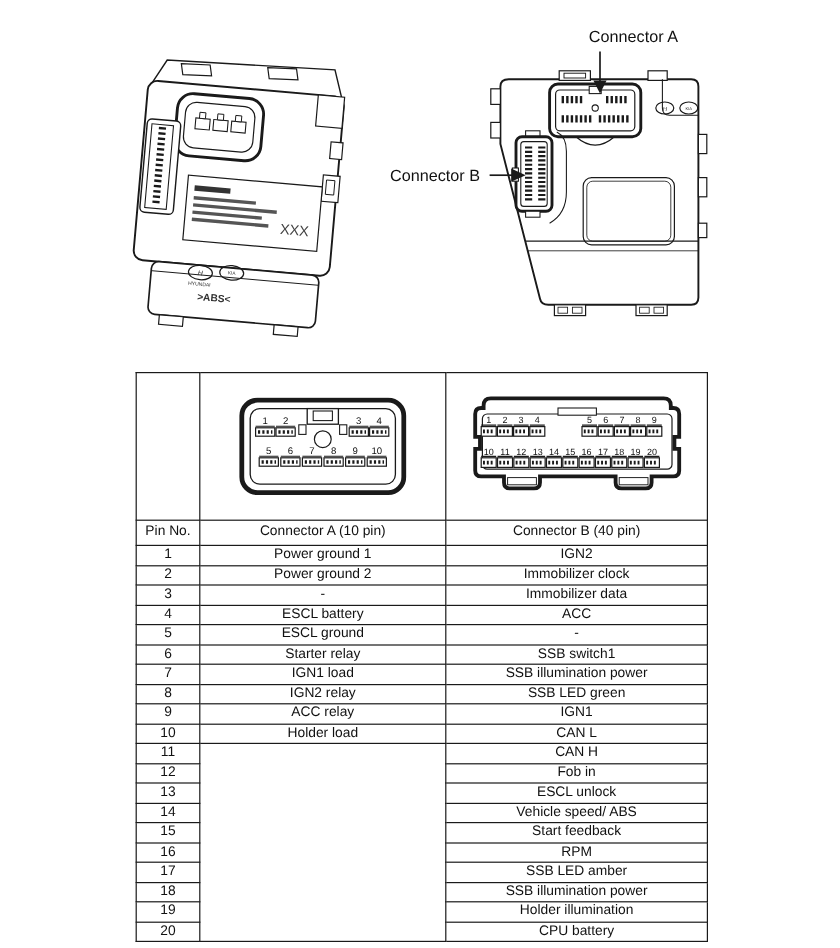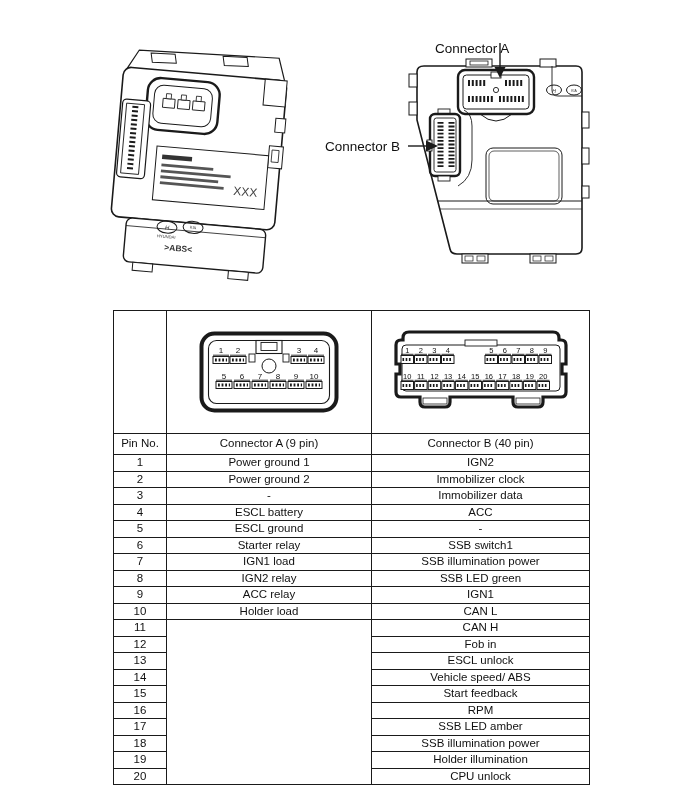--- a/index.html
+++ b/index.html
@@ -127,21 +127,21 @@
     <line class="ln" x1="39.8" y1="161" x2="182" y2="161" stroke-width="0.7"></line>
 
     <rect class="fw" x="62" y="206" width="26" height="9" stroke-width="1"></rect>
     <rect class="ln" x="65" y="208" width="8" height="5" stroke-width="0.7"></rect>
     <rect class="ln" x="77" y="208" width="8" height="5" stroke-width="0.7"></rect>
     <rect class="fw" x="130" y="206" width="26" height="9" stroke-width="1"></rect>
     <rect class="ln" x="133" y="208" width="8" height="5" stroke-width="0.7"></rect>
     <rect class="ln" x="145" y="208" width="8" height="5" stroke-width="0.7"></rect>
   </svg>
 
-  <div class="callout" style="left:435px;top:41px;width:130px;text-align:left;">Connector A</div>
+  <div class="callout" style="left:435px;top:23px;width:130px;text-align:right;">Connector A</div>
   <div class="callout" style="left:325px;top:139px;">Connector B</div>
 
   <svg class="abs" style="left:0;top:0;pointer-events:none;" width="700" height="300" viewBox="0 0 700 300">
     <g>
       <line class="ln" x1="500" y1="43" x2="500" y2="68" stroke-width="1.4"></line>
       <polygon points="494.5,67 505.5,67 500,78" fill="#1a1a1a"></polygon>
     </g>
     <g>
       <line class="ln" x1="408" y1="146" x2="427" y2="146" stroke-width="1.4"></line>
       <polygon points="426,140.5 426,151.5 438,146" fill="#1a1a1a"></polygon>
@@ -250,21 +250,21 @@
         <text class="pnb" x="109.45" y="49.8">17</text>
         <text class="pnb" x="123.05" y="49.8">18</text>
         <text class="pnb" x="136.65" y="49.8">19</text>
         <text class="pnb" x="150.25" y="49.8">20</text>
       </svg>
     </td>
   </tr>
 
   <tr class="headrow">
     <td>Pin No.</td>
-    <td>Connector A (9 pin)</td>
+    <td>Connector A (10 pin)</td>
     <td>Connector B (40 pin)</td>
   </tr>
 
   <tr>
         <td>1</td>
         <td>Power ground 1</td>
         <td>IGN2</td>
       </tr>
   <tr>
         <td>2</td>
@@ -344,16 +344,16 @@
   <tr>
         <td>18</td>
         <td>SSB illumination power</td>
       </tr>
   <tr>
         <td>19</td>
         <td>Holder illumination</td>
       </tr>
   <tr>
         <td>20</td>
-        <td>CPU unlock</td>
+        <td>CPU battery</td>
       </tr>
 </tbody>
   </table>
 
 </body></html>

